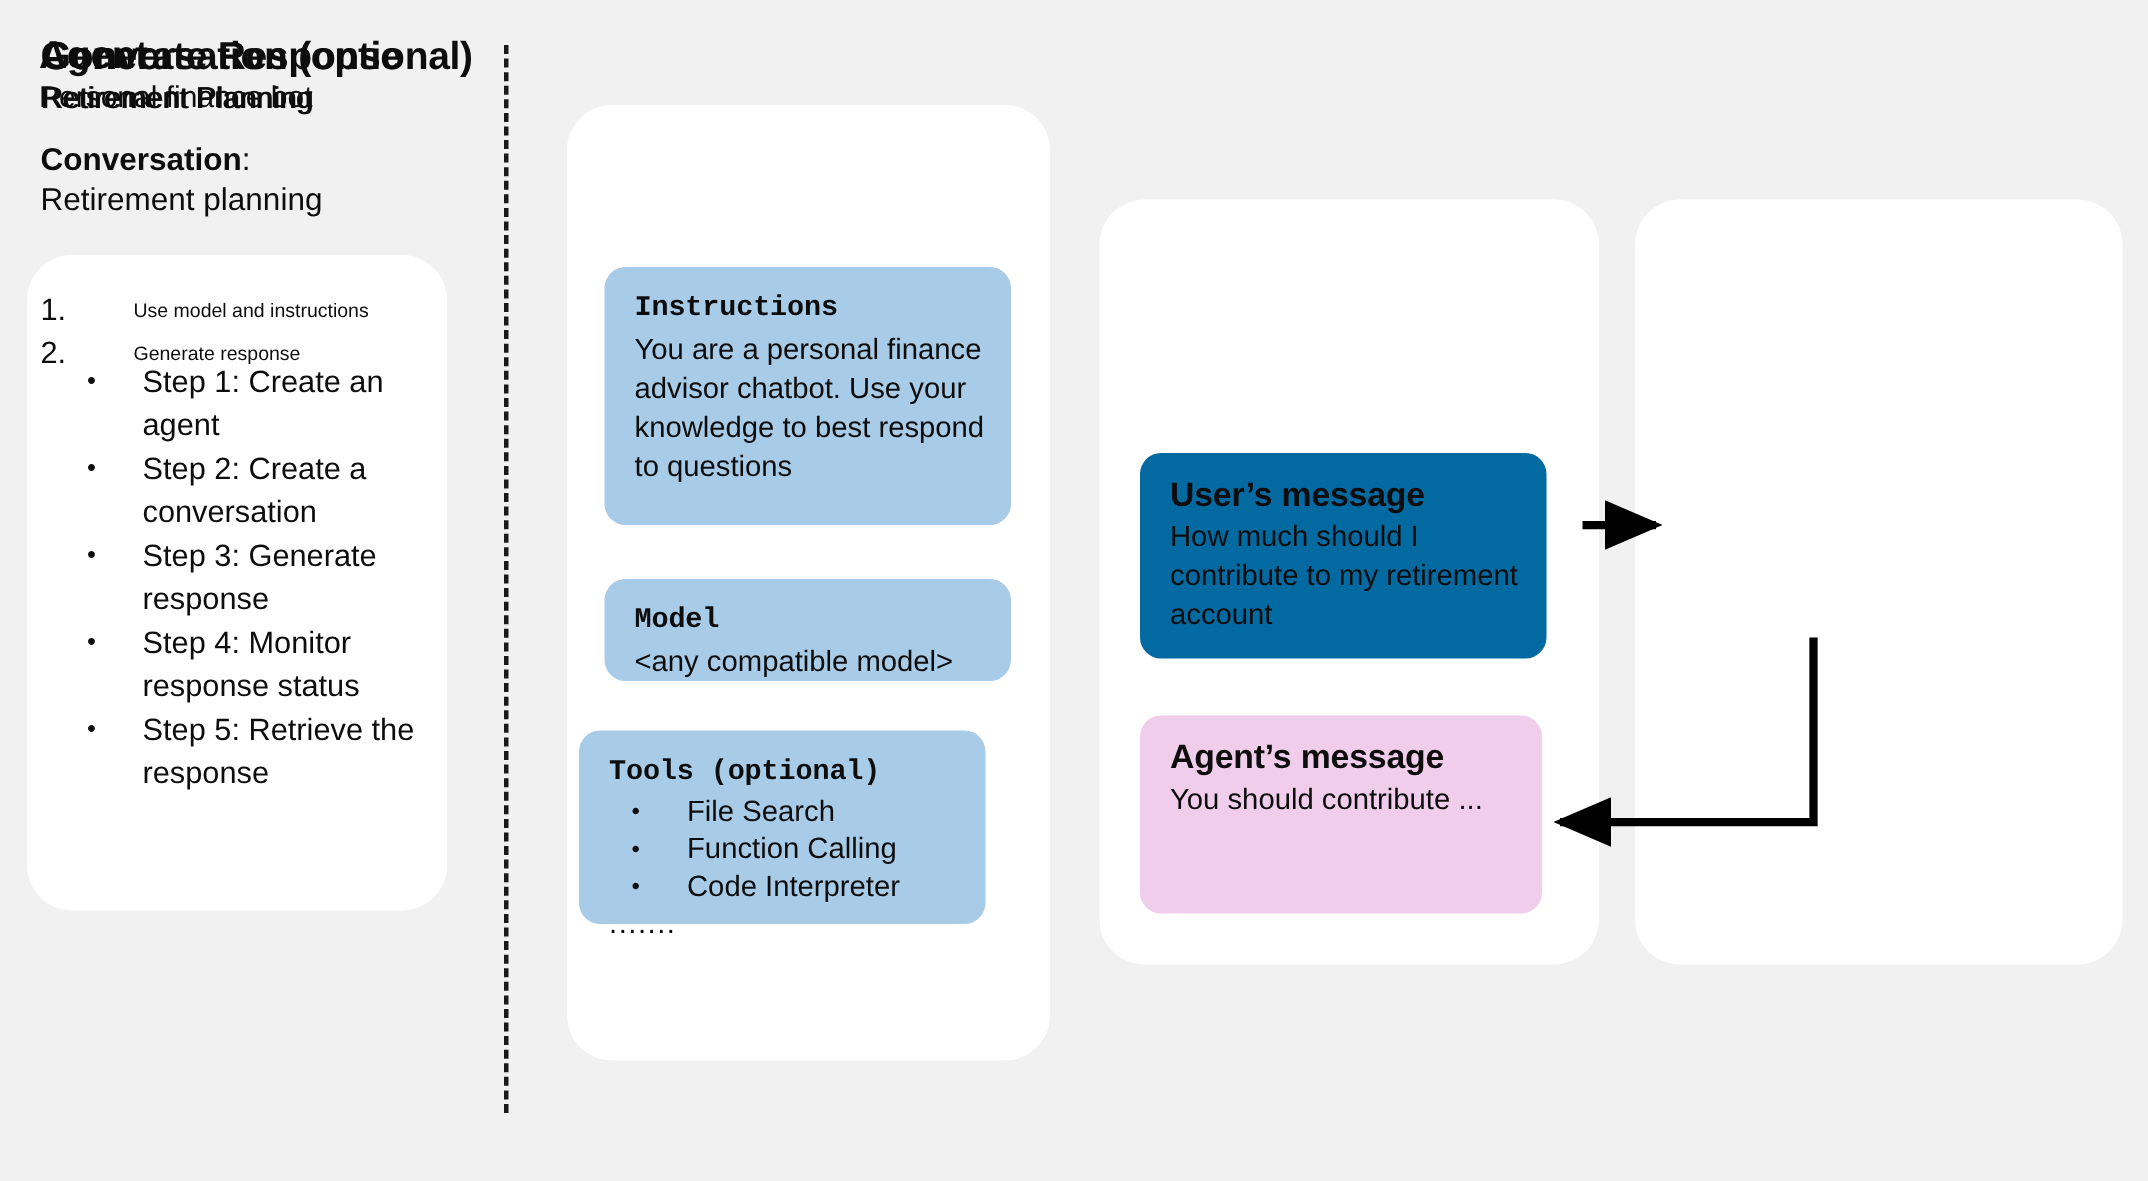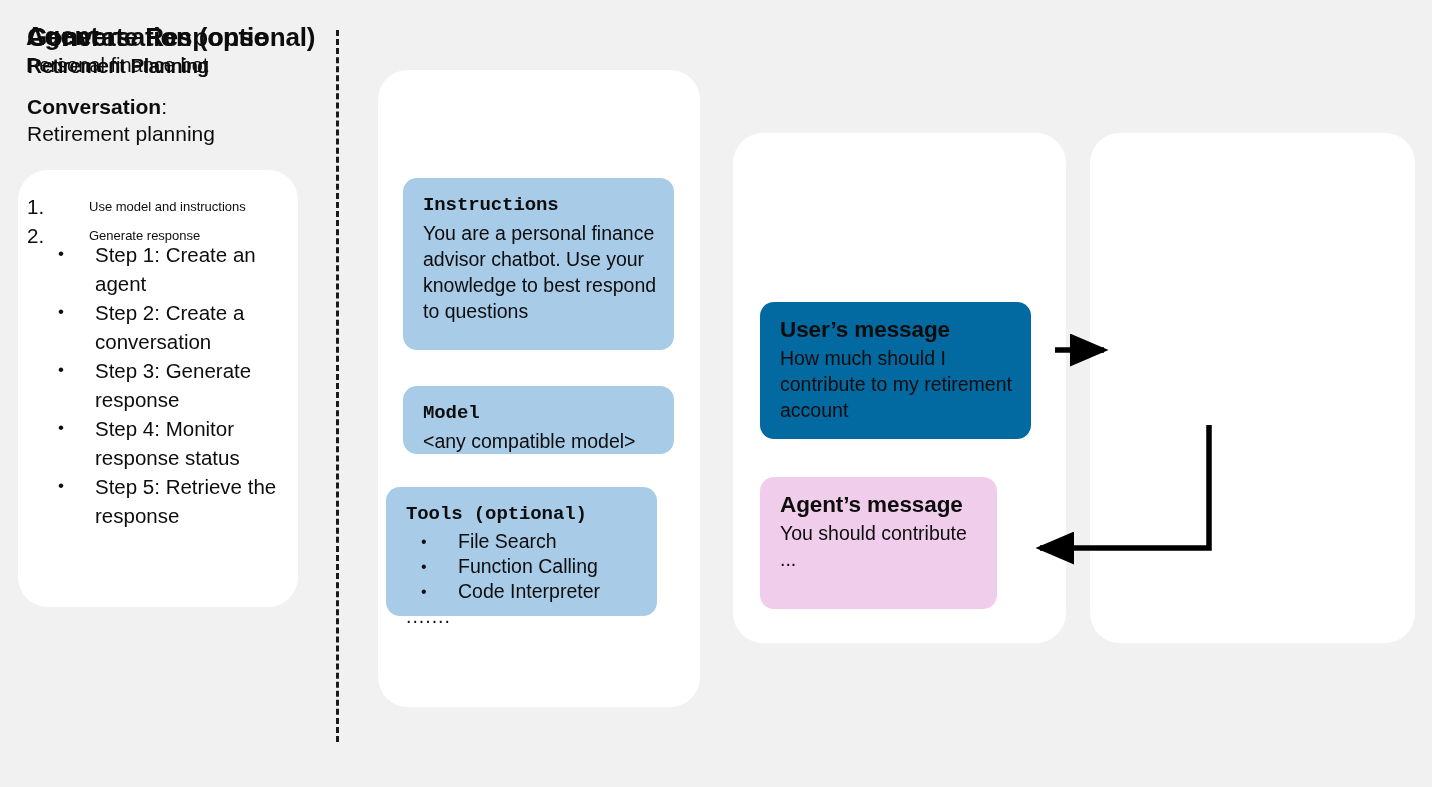--- a/index.html
+++ b/index.html
@@ -190,21 +190,21 @@
   #user-message-box {
     left: 760px;
     top: 302px;
     width: 271px;
     height: 137px;
     background: #0369a1;
   }
   #agent-message-box {
     left: 760px;
     top: 477px;
-    width: 237px;
+    width: 268px;
     height: 132px;
     background: #f1cdec;
   }
 
   
   #generate-card {
     left: 1090px;
     top: 133px;
     width: 325px;
     height: 510px;

